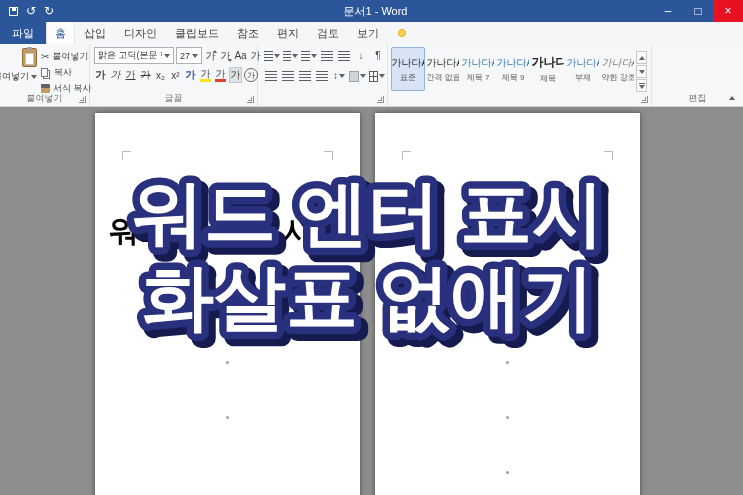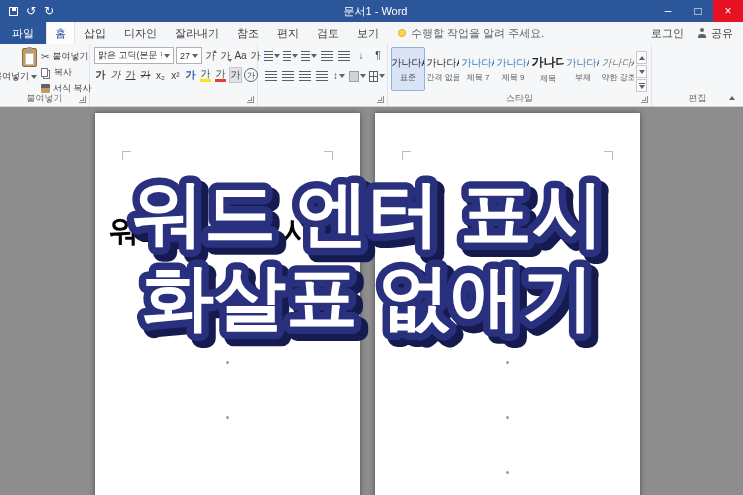--- a/index.html
+++ b/index.html
@@ -168,37 +168,27 @@
       <span class="winbtn">□</span>
       <span class="winbtn close">×</span>
     </div>
   </div>
 
   <div class="tabrow">
     <div class="filetab">파일</div>
     <div class="tab active">홈</div>
     <div class="tab">삽입</div>
     <div class="tab">디자인</div>
-    <div class="tab">잘라내기</div>
+    <div class="tab">클립보드</div>
     <div class="tab">참조</div>
     <div class="tab">편지</div>
     <div class="tab">검토</div>
     <div class="tab">보기</div>
     <div class="tellme">
       <span class="bulb"></span>
-      <span>수행할 작업을 알려 주세요.</span>
-    </div>
-    <div class="tabrow-right">
-      <span class="who">
-        <span>로그인</span>
-      </span>
-      <span class="who">
-        <span class="person"></span>
-        <span>공유</span>
-      </span>
     </div>
   </div>
 
   <div class="ribbon">
 
     <div class="group g-clip">
       <div class="clip-body">
         <div class="paste">
           <span class="clipboard-icon"></span>
           <span class="paste-label">
@@ -246,20 +236,21 @@
         <div class="gbtn u">가</div>
         <div class="gbtn s">가</div>
         <div class="gbtn">x₂</div>
         <div class="gbtn">x²</div>
         <div class="gbtn fx">가</div>
         <div class="gbtn bar bar-y">가</div>
         <div class="gbtn bar bar-r">가</div>
         <div class="gbtn shadebg">가</div>
         <div class="gbtn circ">가</div>
       </div>
+      <div class="grplabel">글꼴</div>
       <div class="launcher"></div>
     </div>
 
     <div class="group g-para">
       <div class="prow">
         <div class="pbtn">
             <span class="pline bulcol"></span>
             <span class="caret"></span>
           </div>
         <div class="pbtn">
@@ -348,21 +339,20 @@
             </div>
           <div class="sarrow">
               <span class="caret"></span>
             </div>
           <div class="sarrow">
               <span class="morebar"></span>
               <span class="caret"></span>
             </div>
         </div>
       </div>
-      <div class="grplabel">스타일</div>
       <div class="launcher"></div>
     </div>
 
     <div class="group g-edit">
       <div class="grplabel">편집</div>
       <div class="collapse">
           <span class="caret up"></span>
         </div>
     </div>
   </div>

